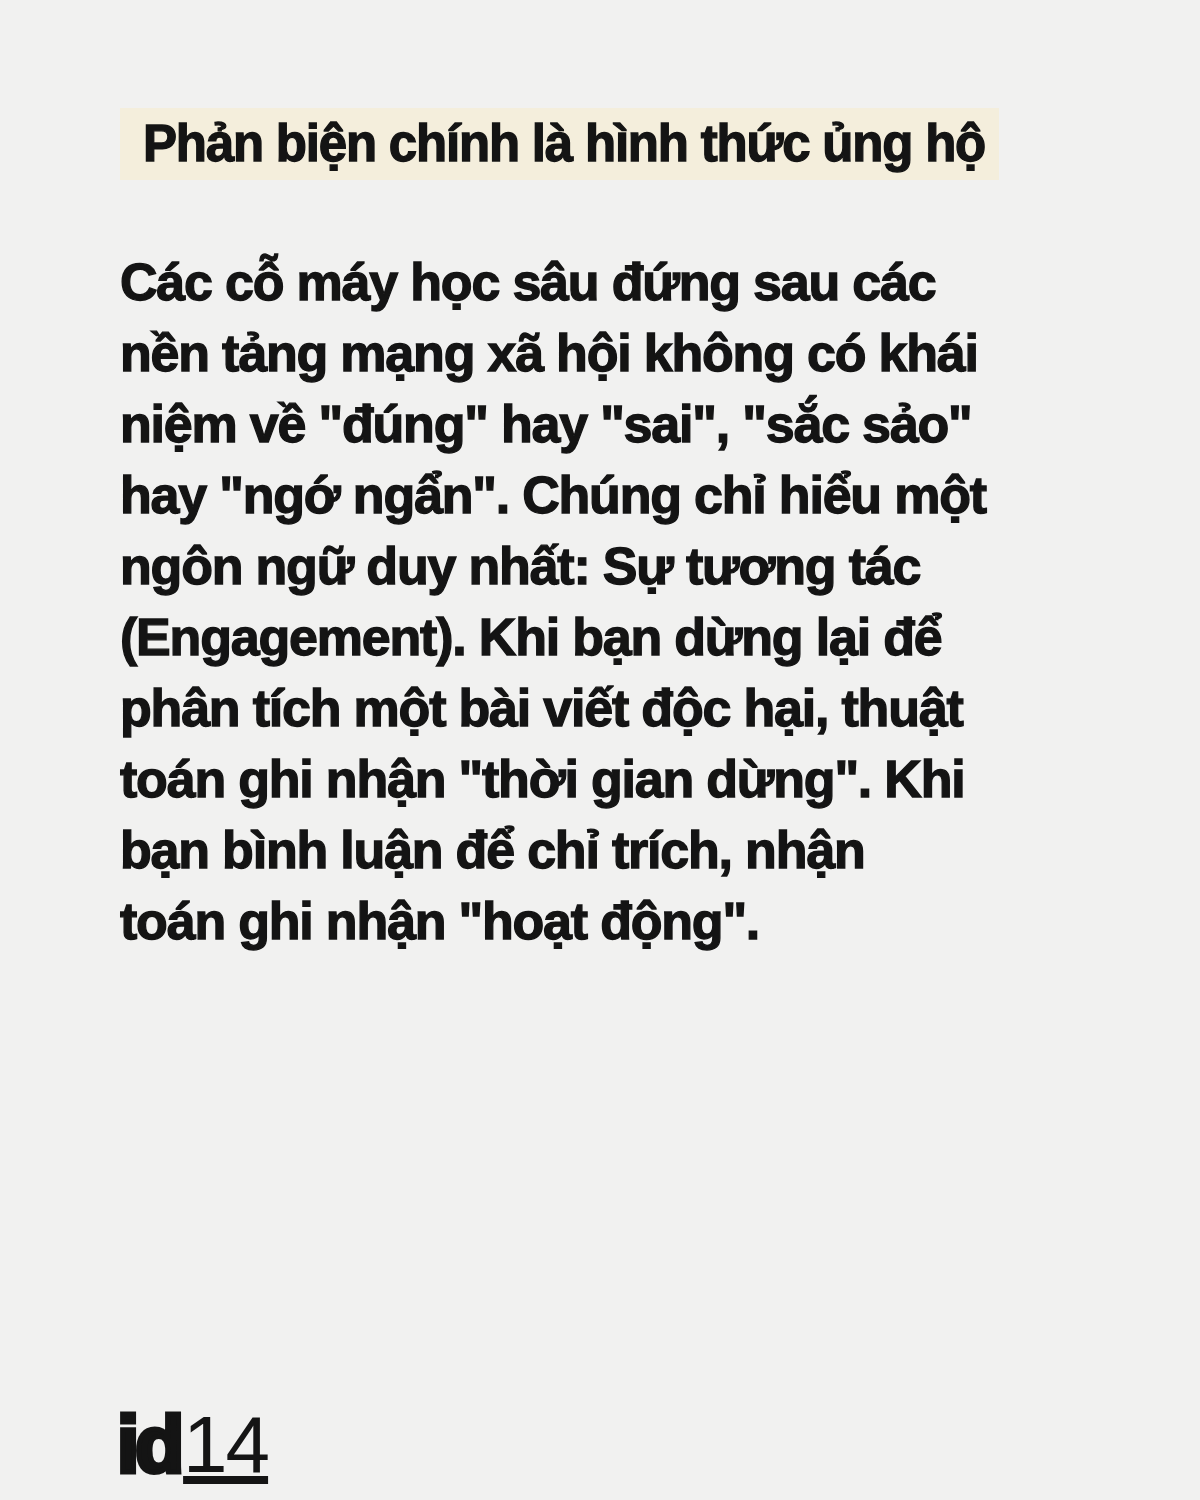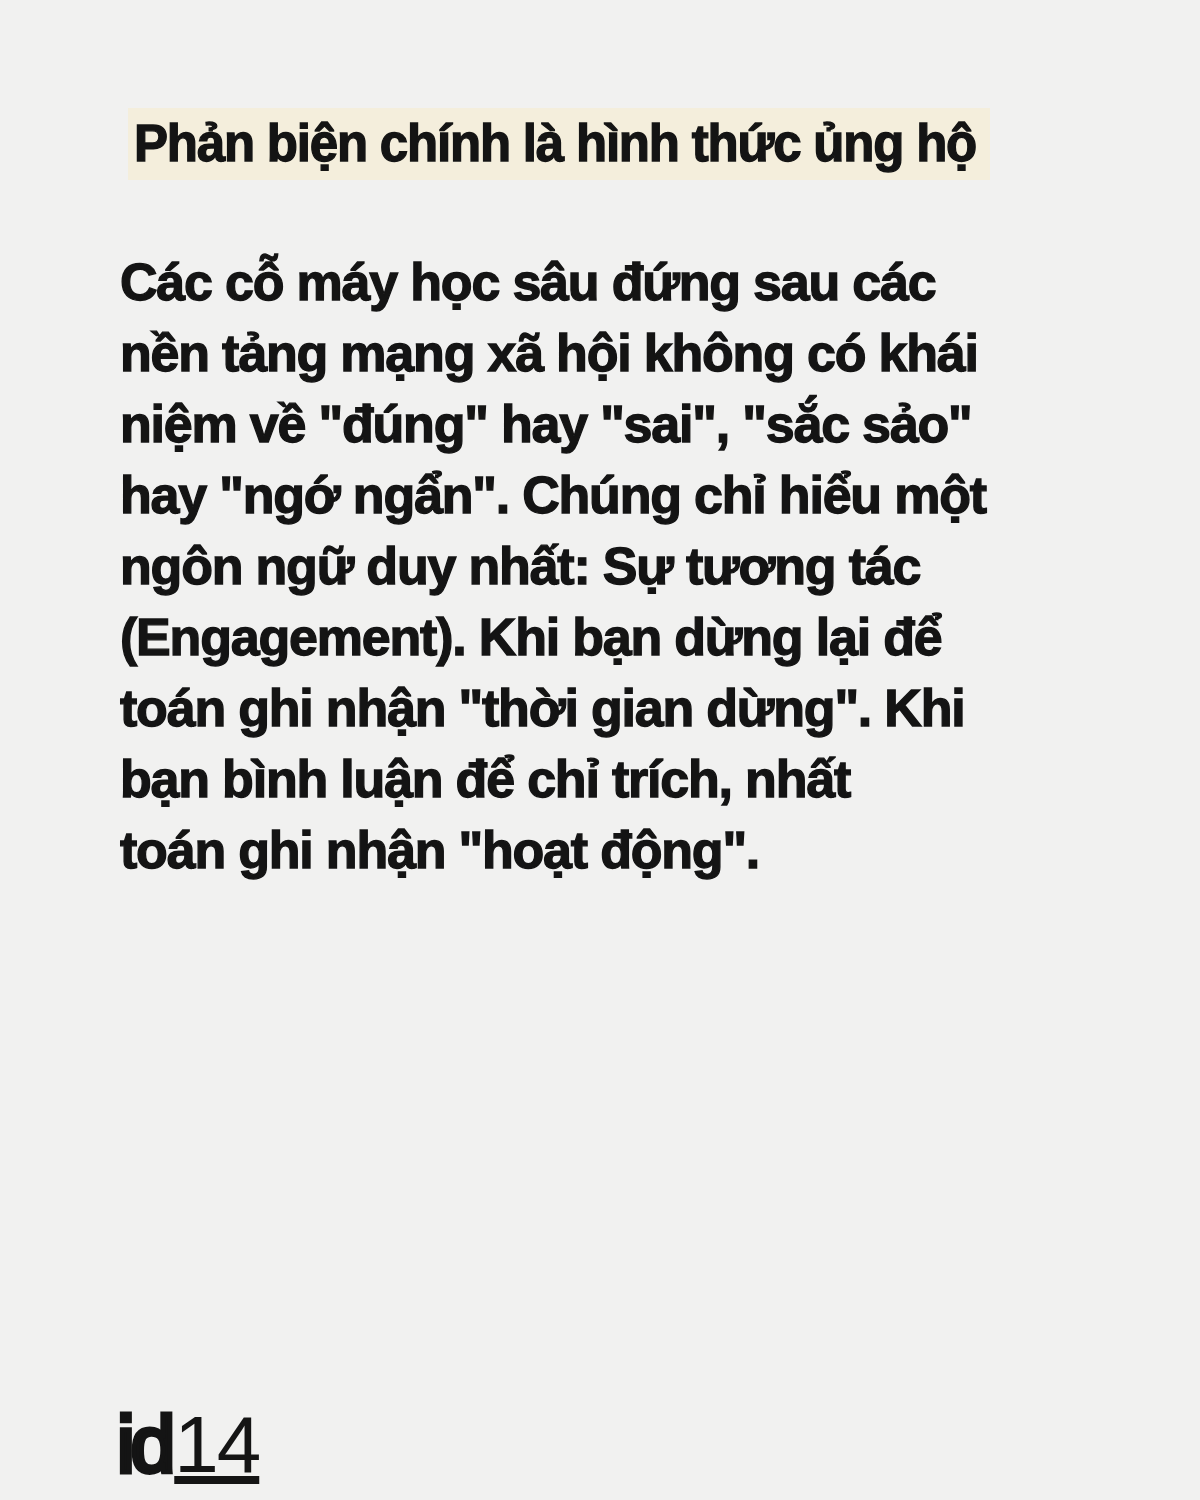--- a/index.html
+++ b/index.html
@@ -29,23 +29,22 @@
       margin: 108px 80px 0 120px;
       font-size: 51px;
       line-height: 71px;
       font-weight: 700;
       letter-spacing: -1.2px;
       -webkit-text-stroke: 1.3px currentColor;
     }
     .headline .hl-line {
       display: table;
       background: var(--hl);
-      padding: 0 14px 1px 6px;
+      padding: 0 14px 1px 23px;
       white-space: nowrap;
-      margin-left: 8px;
     }
     .body-text {
       margin: 67px 80px 0 120px;
       font-size: 52px;
       line-height: 71px;
       font-weight: 700;
       letter-spacing: -1.2px;
       -webkit-text-stroke: 1.3px currentColor;
     }
     .body-text .body-line {
@@ -54,21 +53,21 @@
     }
     .logo {
       position: absolute;
       left: 117px;
       top: 1297px;
       line-height: 1;
       white-space: nowrap;
     }
     .logo-bold {
       font-size: 80px;
-      font-weight: 400;
+      font-weight: 700;
       letter-spacing: -4px;
       -webkit-text-stroke: 5px currentColor;
     }
     .logo-light {
       font-size: 80px;
       font-weight: 400;
       letter-spacing: -2px;
       margin-left: 3px;
       text-decoration: underline;
       -webkit-text-stroke: 0;
@@ -83,22 +82,23 @@
     <span class="hl-line">Phản biện chính là hình thức ủng hộ</span>
   </h1>
 
   <p class="body-text">
     <span class="body-line">Các cỗ máy học sâu đứng sau các</span>
     <span class="body-line">nền tảng mạng xã hội không có khái</span>
     <span class="body-line">niệm về "đúng" hay "sai", "sắc sảo"</span>
     <span class="body-line">hay "ngớ ngẩn". Chúng chỉ hiểu một</span>
     <span class="body-line">ngôn ngữ duy nhất: Sự tương tác</span>
     <span class="body-line">(Engagement). Khi bạn dừng lại để</span>
+    <span class="body-line">phân tích một bài viết độc hại, thuật</span>
     <span class="body-line">toán ghi nhận "thời gian dừng". Khi</span>
-    <span class="body-line">bạn bình luận để chỉ trích, nhất</span>
+    <span class="body-line">bạn bình luận để chỉ trích, nhận</span>
     <span class="body-line">toán ghi nhận "hoạt động".</span>
   </p>
 
   <div class="logo">
     <span class="logo-bold">id</span><span class="logo-light">14</span>
   </div>
 
 </div>
 
 </body></html>

